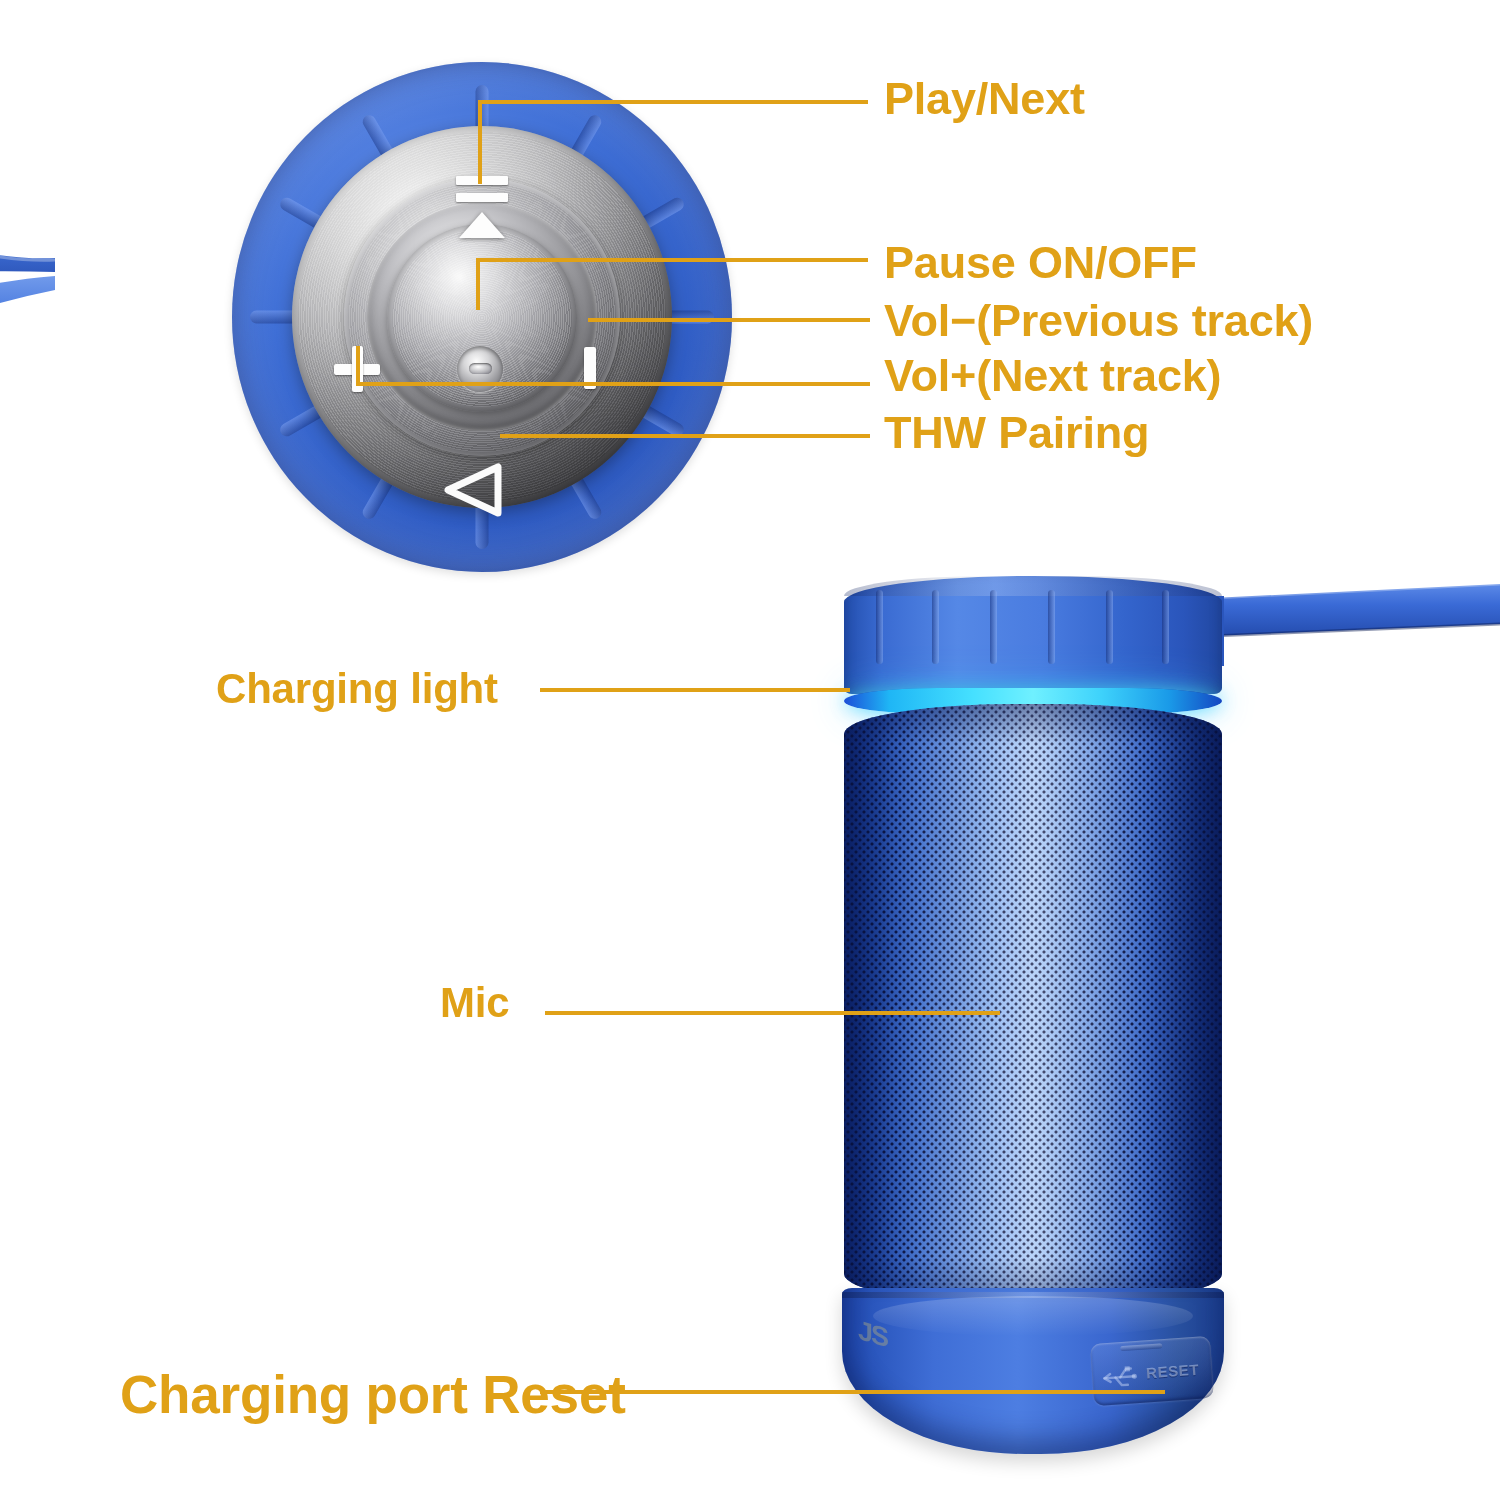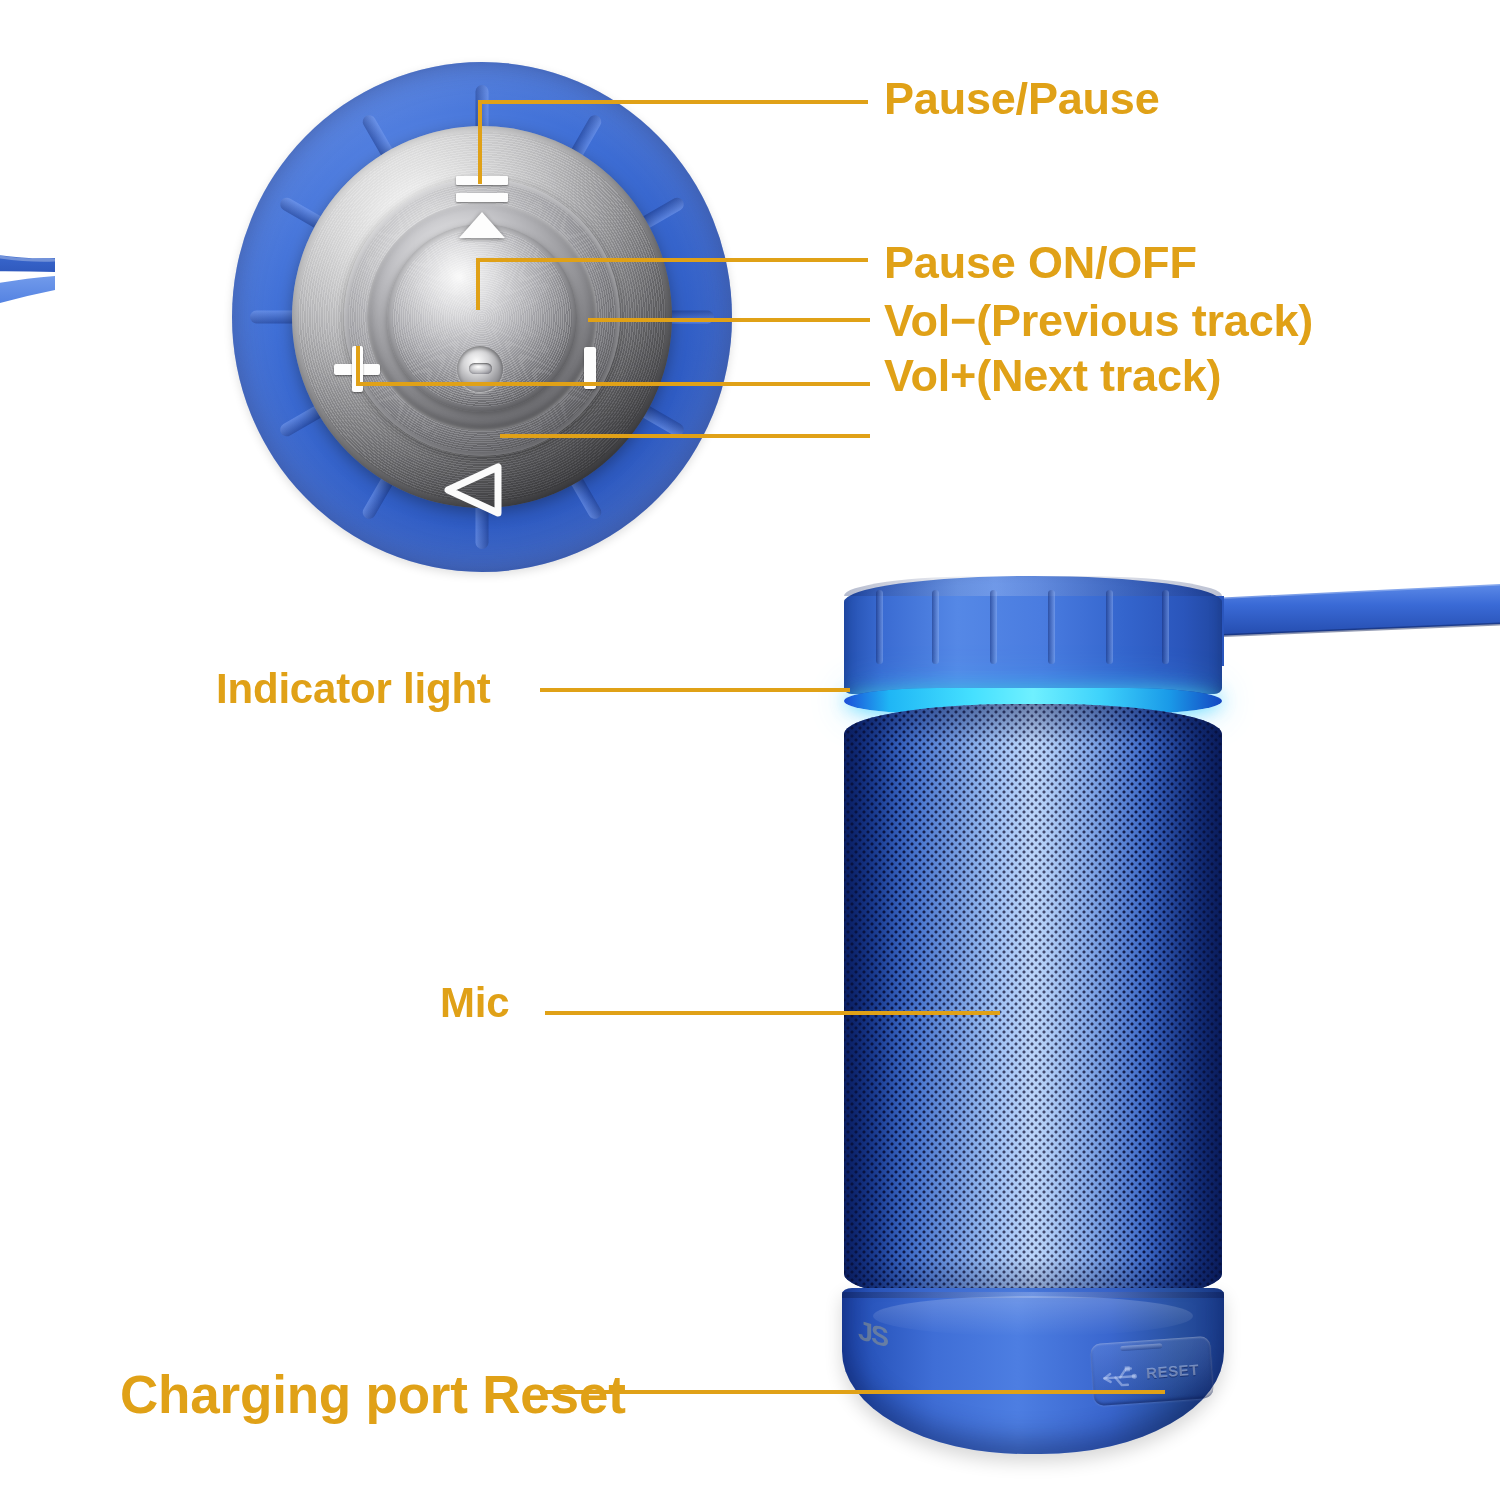--- a/index.html
+++ b/index.html
@@ -265,24 +265,25 @@
   <div class="lead lead-v" style="left:476px;top:258px;height:52px;"></div>
   <div class="lead lead-h" style="left:476px;top:258px;width:392px;"></div>
 
   <div class="lead lead-h" style="left:588px;top:318px;width:282px;"></div>
 
   <div class="lead lead-v" style="left:356px;top:346px;height:40px;"></div>
   <div class="lead lead-h" style="left:356px;top:382px;width:514px;"></div>
 
   <div class="lead lead-h" style="left:500px;top:434px;width:370px;"></div>
 
-  <div class="callout lbl-play">Pause/Pause</div>
+  <div class="callout lbl-play">Play/Next</div>
   <div class="callout lbl-power">Pause ON/OFF</div>
   <div class="callout lbl-volp">Vol+(Next track)</div>
   <div class="callout lbl-volm">Vol−(Previous track)</div>
+  <div class="callout lbl-thw">THW Pairing</div>
 
   <div id="speaker">
 
     <div id="strap-right">
       <svg width="290" height="86" viewBox="0 0 290 86" class="sr-ico">
         <defs>
           <linearGradient id="gstrap2" x1="0" y1="0" x2="0" y2="1">
             <stop offset="0%" stop-color="#5c8ae8"></stop>
             <stop offset="40%" stop-color="#3a6ad6"></stop>
             <stop offset="100%" stop-color="#244cae"></stop>
@@ -335,17 +336,17 @@
         </span>
         <span class="rst">RESET</span>
       </div>
     </div>
   </div>
 
   <div class="lead lead-h" style="left:540px;top:688px;width:310px;"></div>
   <div class="lead lead-h" style="left:545px;top:1011px;width:455px;"></div>
   <div class="lead lead-h" style="left:540px;top:1390px;width:625px;"></div>
 
-  <div class="callout lbl-ind">Indicator light</div>
+  <div class="callout lbl-ind">Charging light</div>
   <div class="callout lbl-mic">Mic</div>
   <div class="callout lbl-chg">Charging port Reset</div>
 
 </div>
 
 </body></html>

